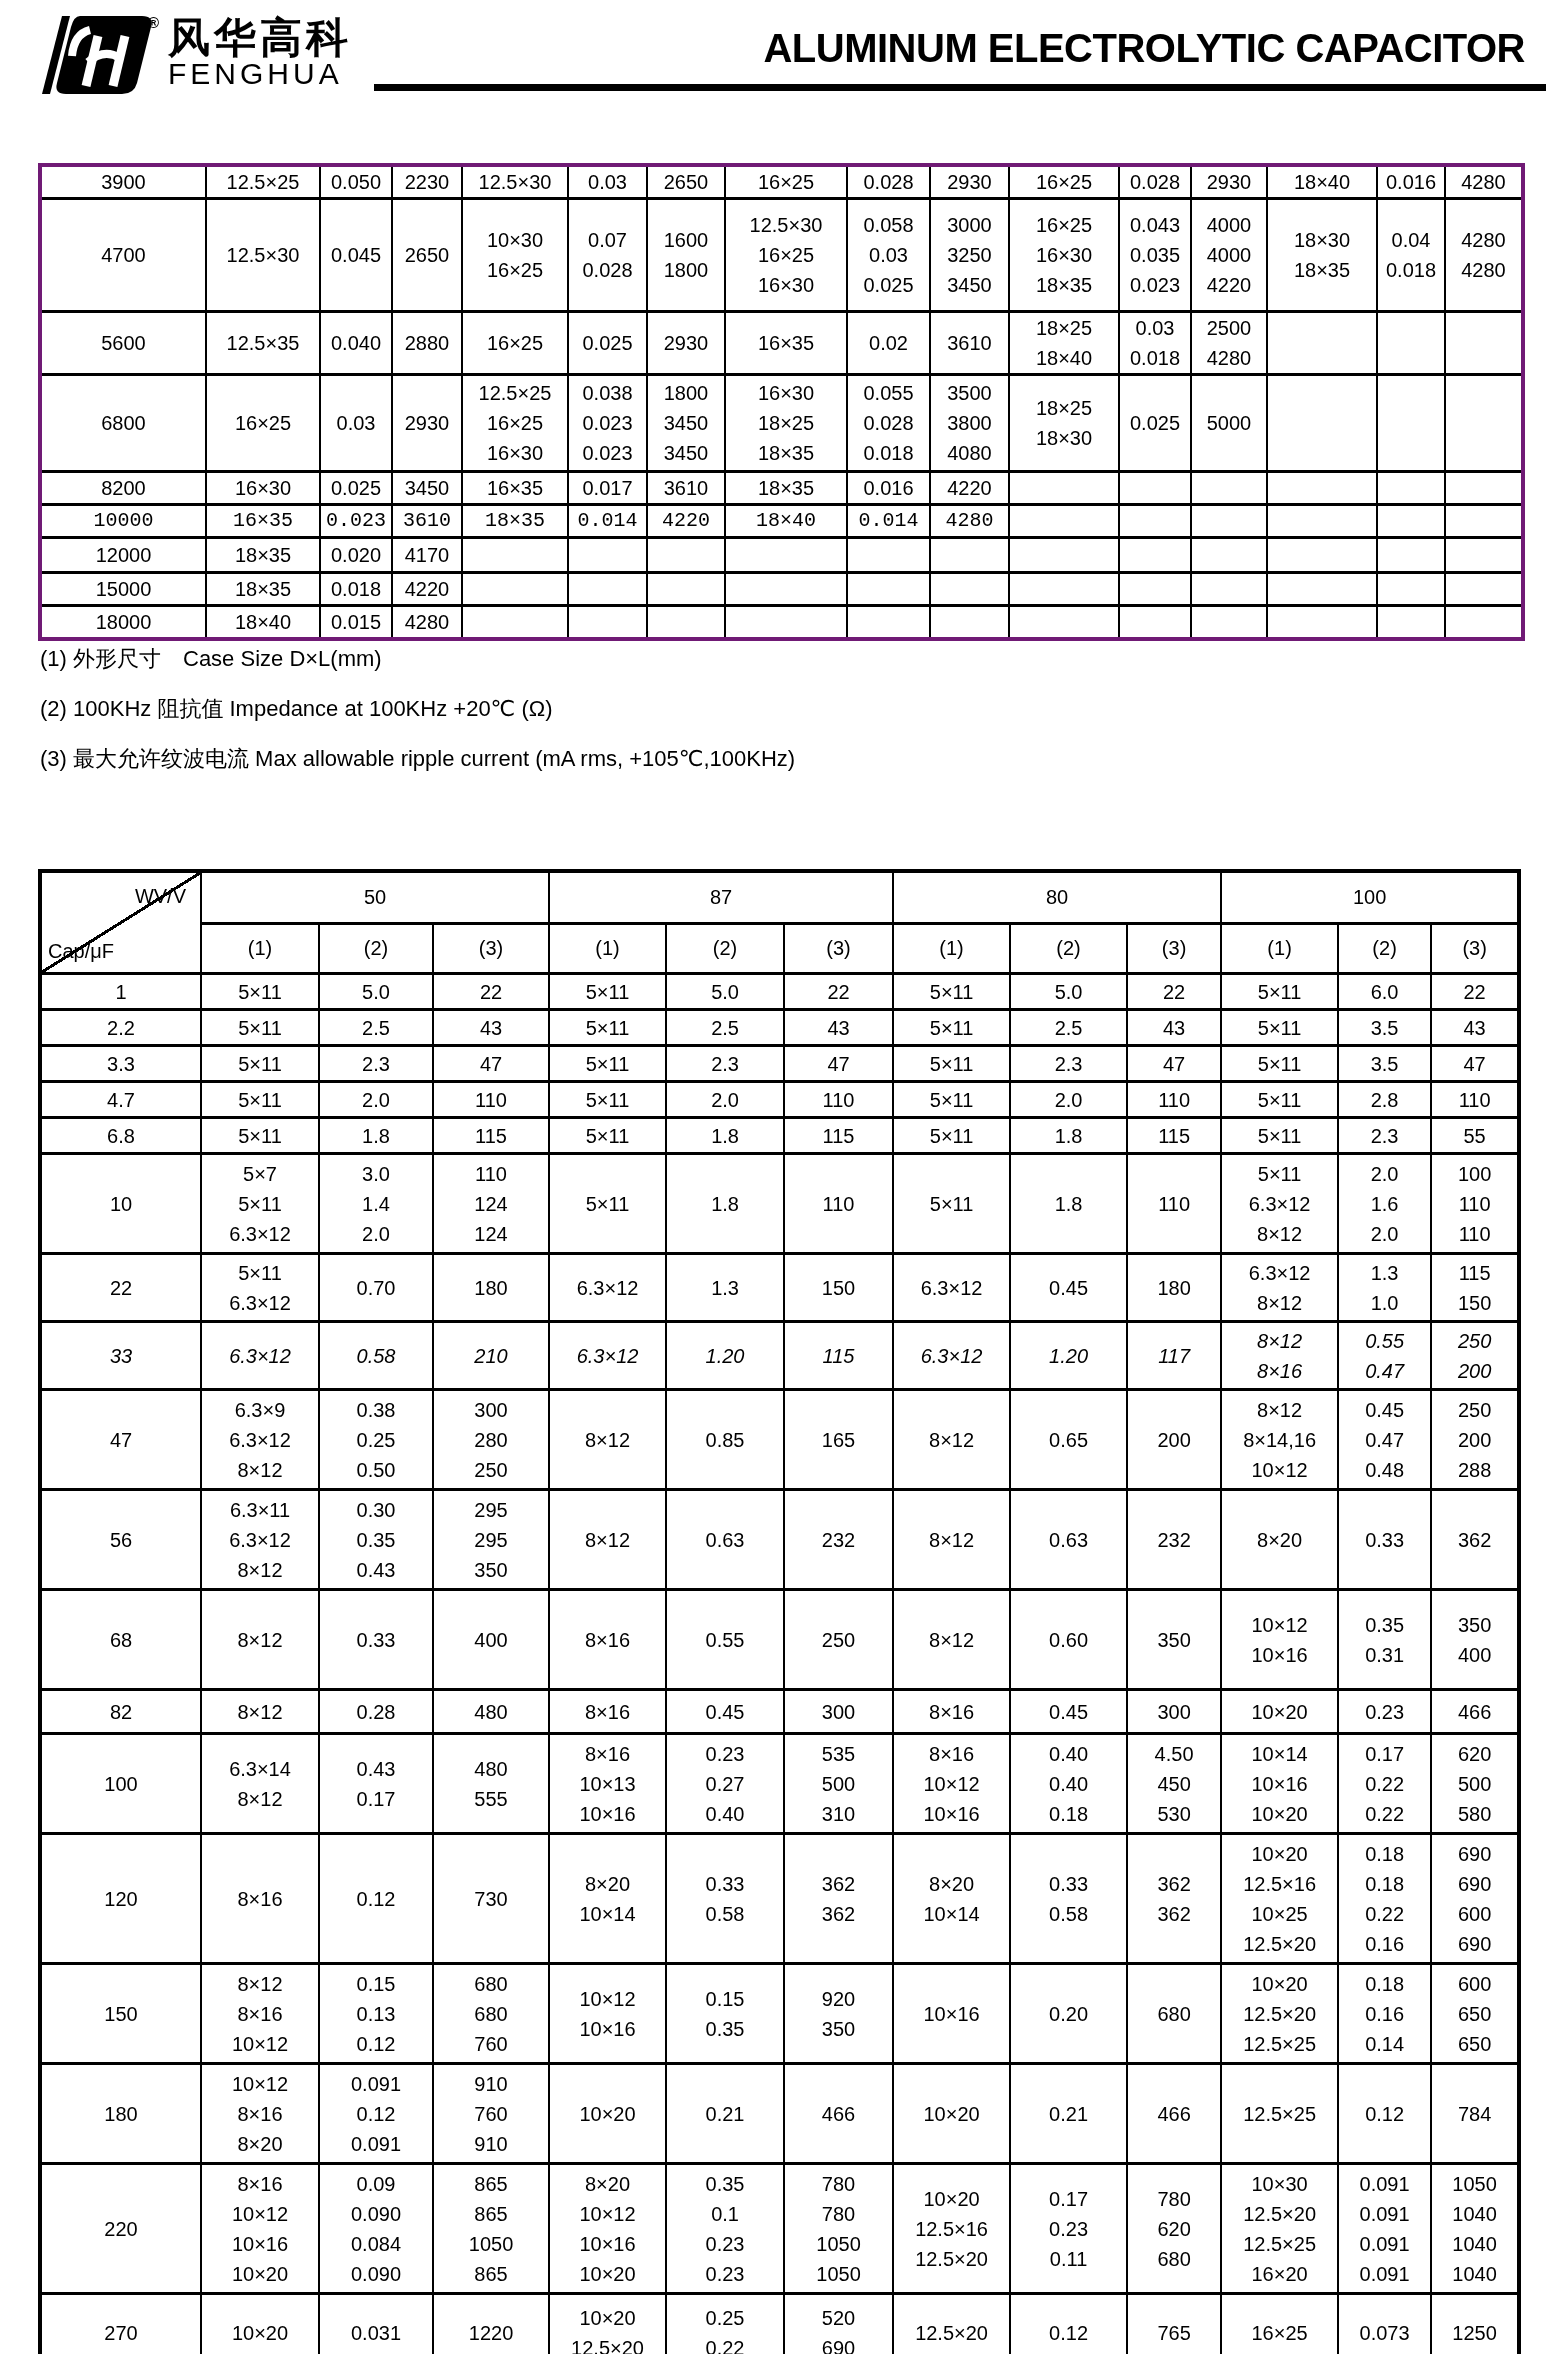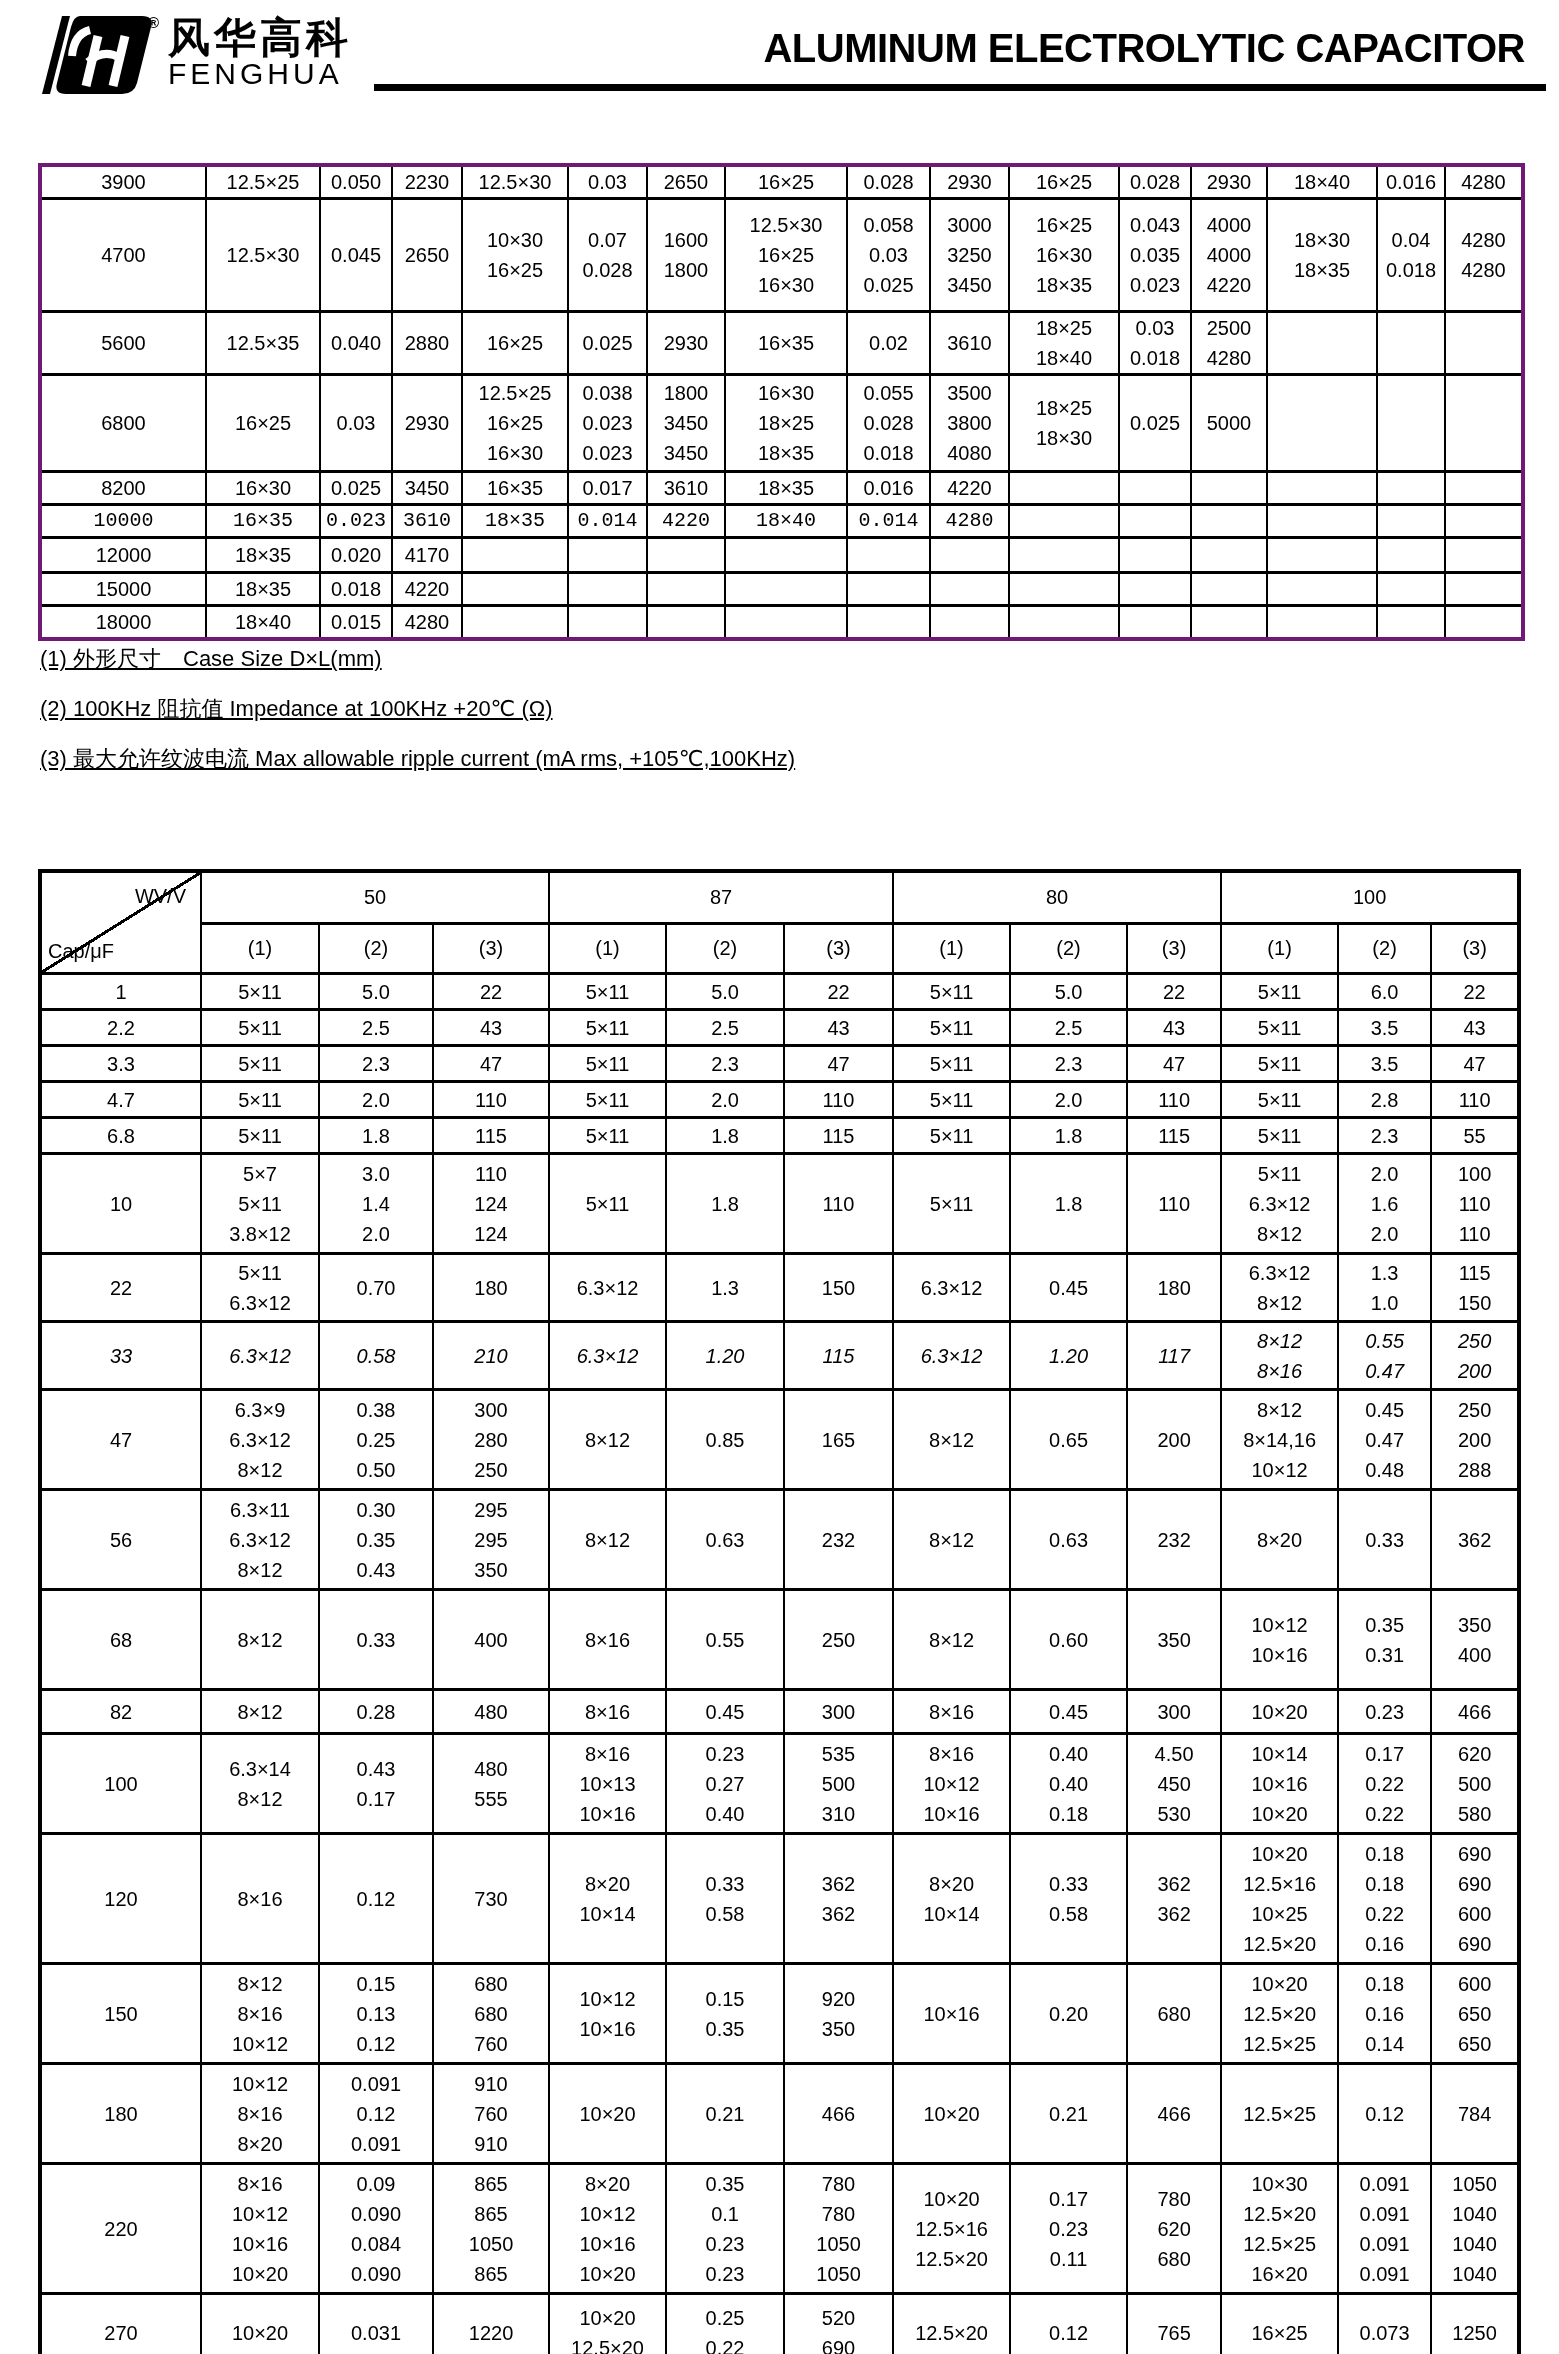--- a/index.html
+++ b/index.html
@@ -28,21 +28,21 @@
   
   #corner-td{padding:0;}
   #corner{position:relative;width:100%;height:99px;
           background:linear-gradient(to bottom right,
             transparent calc(50% - 1.5px), #000 calc(50% - 1.5px),
             #000 calc(50% + 1.5px), transparent calc(50% + 1.5px));}
   #corner .wv{position:absolute;top:8px;right:14px;}
   #corner .capuf{position:absolute;bottom:6px;left:6px;}
 
   
-  #notes{position:absolute;left:40px;top:634px;font-size:22px;line-height:50px;text-decoration:underline;}
+  #notes{position:absolute;left:40px;top:634px;font-size:22px;line-height:50px;}
   #notes div{white-space:nowrap;}
 </style>
 </head>
 <body>
 
 <div id="page">
 
   <svg id="logo-mark" viewBox="0 0 136 88">
     <path d="M14,84 L34,6 L42,6 L22,84 Z" fill="#000"></path>
     <path d="M52,6 L114,6 Q126,6 123,17 L109,73 Q106,84 94,84 L38,84 Q26,84 29,73 L43,17 Q46,6 52,6 Z" fill="#000"></path>
@@ -396,21 +396,21 @@
           <td>1.8</td>
           <td>115</td>
           <td>5×11</td>
           <td>2.3</td>
           <td>55</td>
         </tr>
         <tr style="height: 100px;">
           <td>10</td>
           <td>5×7
 5×11
-3.8×12</td>
+6.3×12</td>
           <td>3.0
 1.4
 2.0</td>
           <td>110
 124
 124</td>
           <td>5×11</td>
           <td>1.8</td>
           <td>110</td>
           <td>5×11</td>

